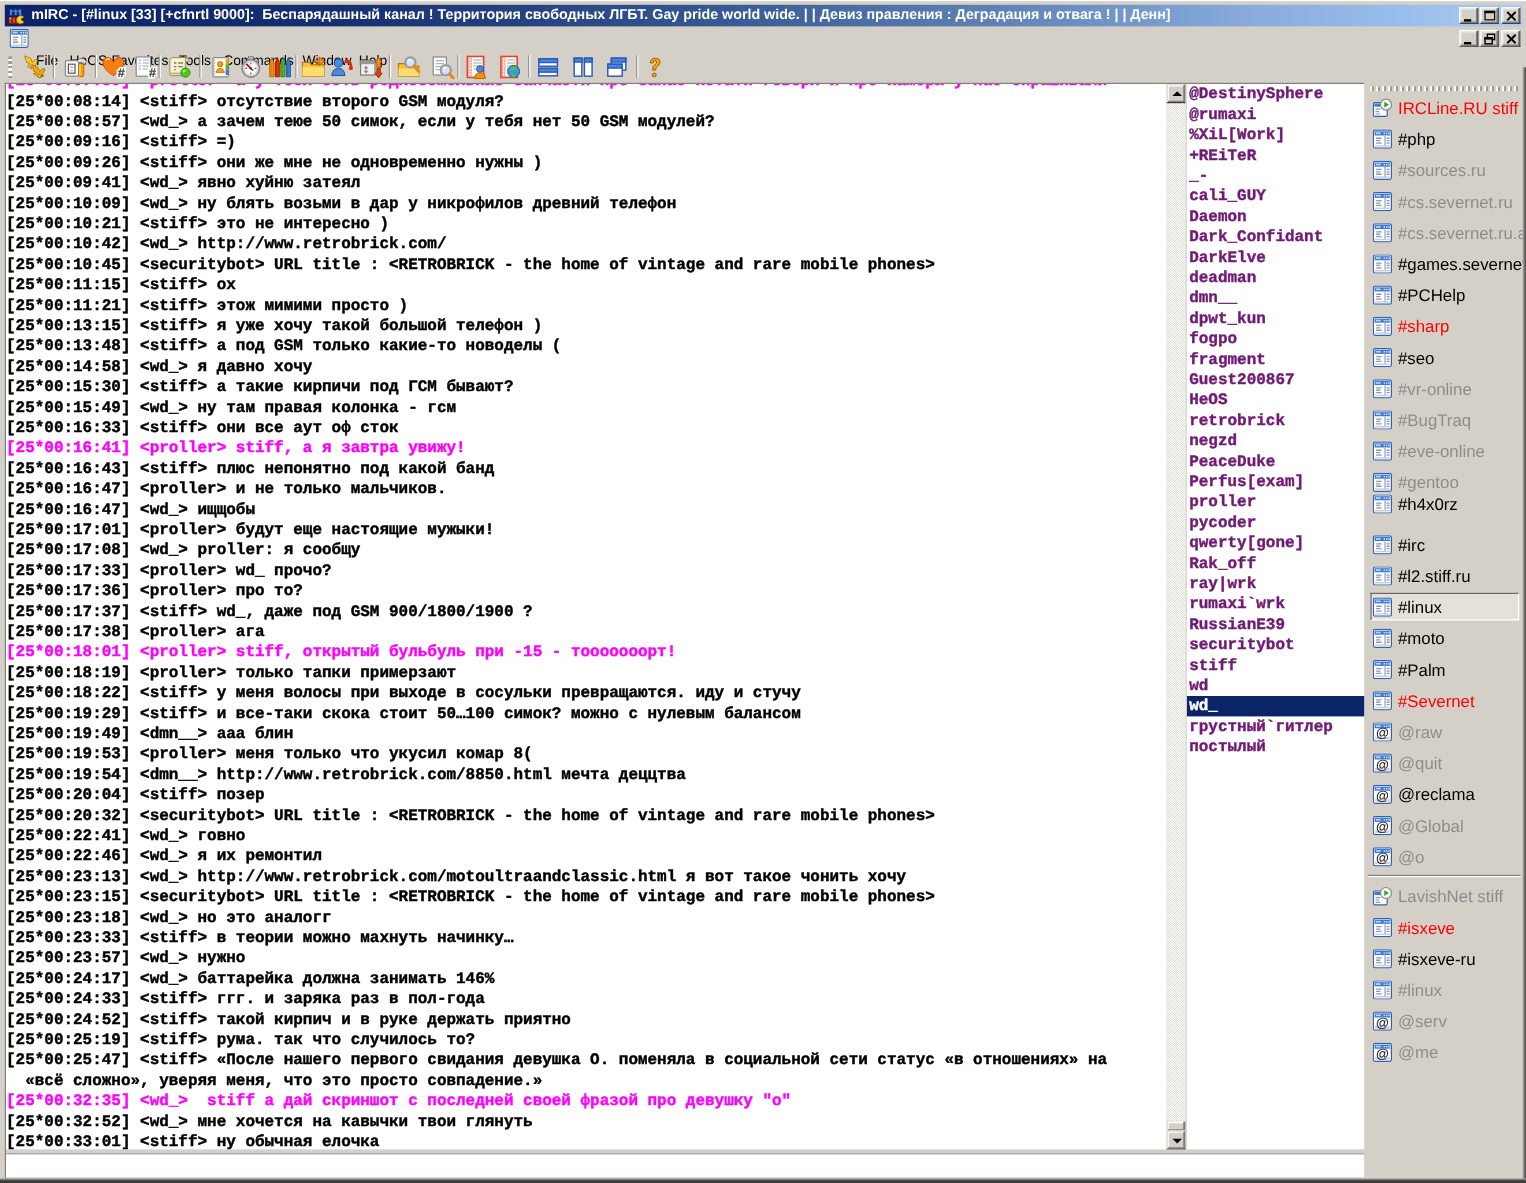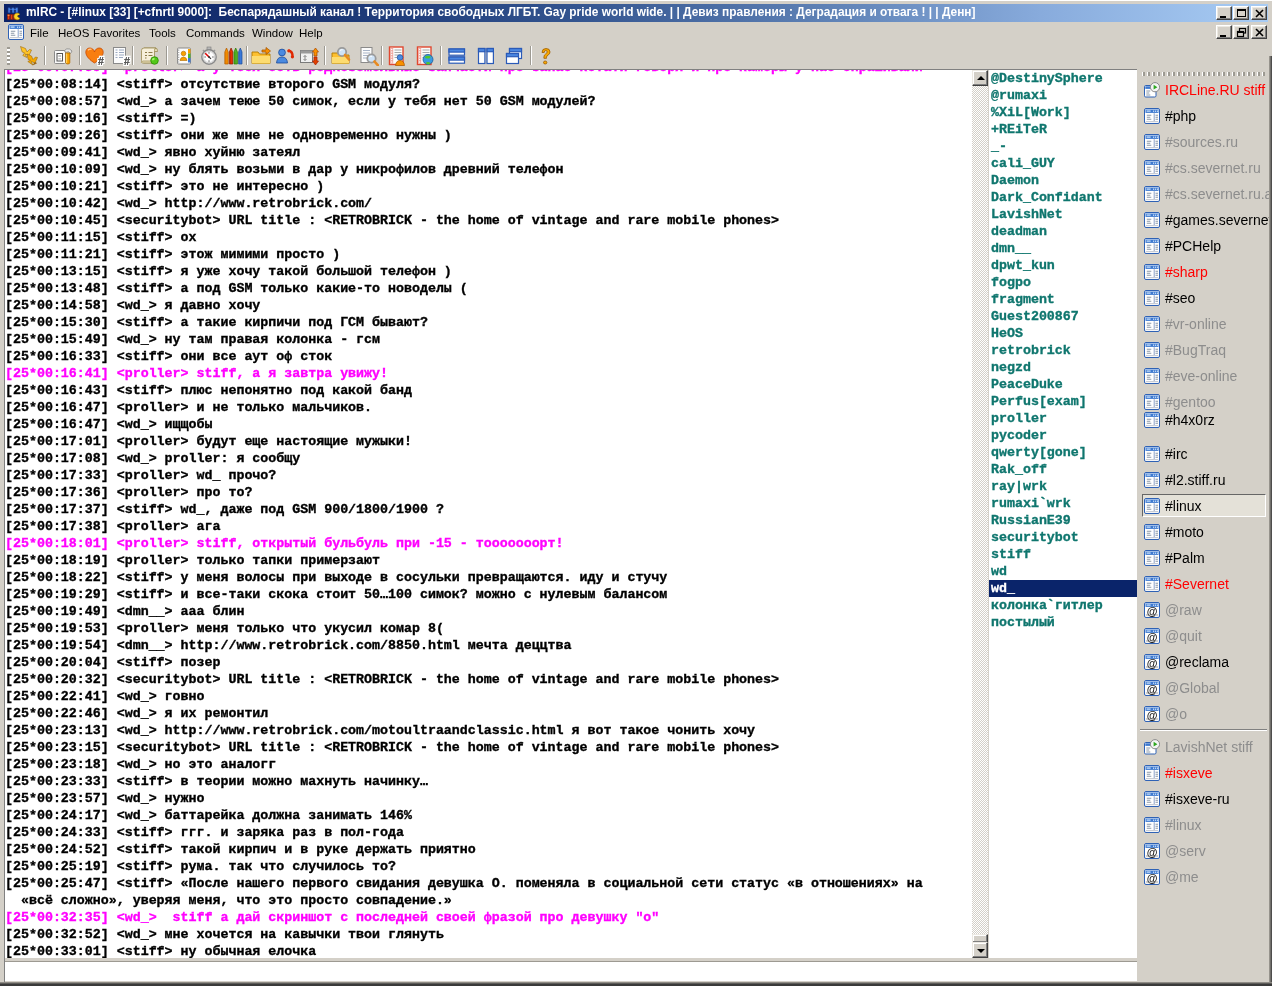--- a/index.html
+++ b/index.html
@@ -6,37 +6,37 @@
 .abs{position:absolute}
 .mono{font-family:"Liberation Mono",monospace;font-weight:bold;font-size:13.3px;line-height:17px;white-space:pre;color:#000;-webkit-text-stroke:0.35px currentColor;}
 .mag{color:#ff00ff}
 
 #topedge{left:0;top:0;width:1272px;height:1px;background:#ffffff}
 #titlebar{left:4px;top:4px;width:1264px;height:18px;background:linear-gradient(90deg,#0b2268 0%,#16306f 22%,#33548f 45%,#5e81b5 65%,#88abdc 82%,#a8ccf4 100%);}
 #titletext{left:26px;top:4px;color:#fff;font-weight:bold;font-size:11.9px;line-height:17px;white-space:pre;letter-spacing:0px}
 .wbtn{width:16px;height:14px;background:#d4d0c8;border:1px solid;border-color:#ffffff #404040 #404040 #ffffff;box-shadow:inset -1px -1px 0 #808080,inset 1px 1px 0 #ece9e2;}
 .wbtn svg{position:absolute;left:0;top:0}
 
-#menurow{left:0;top:22px;width:1268px;height:22px;padding-left:20px;}
+#menurow{left:0;top:40px;width:1268px;height:22px;padding-left:20px;}
 .menuitem{position:absolute;top:3px;font-size:11.5px;line-height:16px;color:#000}
 
 .tsep{top:46px;width:2px;height:19px;border-left:1px solid #9d9a92;border-right:1px solid #fff}
 
 #chanborder-top{left:4px;top:69px;width:1133px;height:1px;background:#808080}
 #chanborder-left{left:4px;top:69px;width:1px;height:913px;background:#808080}
 #chatarea{left:5px;top:70px;width:967px;height:888px;background:#fff;overflow:hidden}
 #chatlines{position:absolute;left:0px;top:-11.5px}
 
 #vscroll{left:972px;top:70px;width:16px;height:888px;background:#fff;background-image:linear-gradient(45deg,#d4d0c8 25%,transparent 25%,transparent 75%,#d4d0c8 75%),linear-gradient(45deg,#d4d0c8 25%,transparent 25%,transparent 75%,#d4d0c8 75%);background-size:2px 2px;background-position:0 0,1px 1px;}
 .sbtn{position:absolute;left:0;width:16px;height:16px;background:#d4d0c8;border:1px solid;border-color:#ece9e2 #404040 #404040 #ece9e2;box-shadow:inset -1px -1px 0 #808080,inset 1px 1px 0 #fff}
 .arrow{position:absolute;left:4px;width:0;height:0;border-left:4px solid transparent;border-right:4px solid transparent}
 #sthumb{position:absolute;left:0;top:864px;width:16px;height:9px;background:#d4d0c8;border:1px solid;border-color:#ece9e2 #404040 #404040 #ece9e2;box-shadow:inset -1px -1px 0 #808080,inset 1px 1px 0 #fff}
 
 #nicklist{left:988px;top:70px;width:149px;height:888px;background:#fff;border-left:1px solid #d4d0c8;overflow:hidden}
-.nick{position:absolute;left:2px;width:145px;height:17px;font-family:"Liberation Mono",monospace;font-weight:bold;font-size:13.3px;line-height:17px;white-space:pre;color:#0f766e;-webkit-text-stroke:0.35px currentColor}
+.nick{position:absolute;left:2px;width:145px;height:17px;font-family:"Liberation Mono",monospace;font-weight:bold;font-size:13.3px;line-height:17px;white-space:pre;color:#701a75;-webkit-text-stroke:0.35px currentColor}
 .nicksel{left:0;width:149px;padding-left:2px;background:#0a246a;color:#fff}
 
 #inputzone{left:5px;top:958px;width:1132px;height:24px;background:#d4d0c8}
 #inputbox{left:5px;top:961px;width:1132px;height:20px;background:#fff;border-top:1px solid #9d9a92}
 
 #switchbar{left:1137px;top:69px;width:132px;height:913px;background:#d4d0c8}
 #sbgrip{position:absolute;left:5px;top:3px;width:124px;height:4px;background:repeating-linear-gradient(90deg,#fff 0 1px,#9d9a92 1px 3px,#d4d0c8 3px 5px)}
 .sbrow{position:absolute;left:0;width:132px;height:26px}
 .sbrow svg{position:absolute;left:7px;top:5px}
 .sblabel{position:absolute;left:28px;top:7px;font-size:14px;line-height:13px;white-space:nowrap}
@@ -284,21 +284,21 @@
 </div>
 <div class="abs" id="nicklist">
 <div class="nick" style="top:0px">@DestinySphere</div>
 <div class="nick" style="top:17px">@rumaxi</div>
 <div class="nick" style="top:34px">%XiL[Work]</div>
 <div class="nick" style="top:51px">+REiTeR</div>
 <div class="nick" style="top:68px">_-</div>
 <div class="nick" style="top:85px">cali_GUY</div>
 <div class="nick" style="top:102px">Daemon</div>
 <div class="nick" style="top:119px">Dark_Confidant</div>
-<div class="nick" style="top:136px">LavishNet</div>
+<div class="nick" style="top:136px">DarkElve</div>
 <div class="nick" style="top:153px">deadman</div>
 <div class="nick" style="top:170px">dmn__</div>
 <div class="nick" style="top:187px">dpwt_kun</div>
 <div class="nick" style="top:204px">fogpo</div>
 <div class="nick" style="top:221px">fragment</div>
 <div class="nick" style="top:238px">Guest200867</div>
 <div class="nick" style="top:255px">HeOS</div>
 <div class="nick" style="top:272px">retrobrick</div>
 <div class="nick" style="top:289px">negzd</div>
 <div class="nick" style="top:306px">PeaceDuke</div>
@@ -307,21 +307,21 @@
 <div class="nick" style="top:357px">pycoder</div>
 <div class="nick" style="top:374px">qwerty[gone]</div>
 <div class="nick" style="top:391px">Rak_off</div>
 <div class="nick" style="top:408px">ray|wrk</div>
 <div class="nick" style="top:425px">rumaxi`wrk</div>
 <div class="nick" style="top:442px">RussianE39</div>
 <div class="nick" style="top:459px">securitybot</div>
 <div class="nick" style="top:476px">stiff</div>
 <div class="nick" style="top:493px">wd</div>
 <div class="nick nicksel" style="top:510px">wd_</div>
-<div class="nick" style="top:527px">колонка`гитлер</div>
+<div class="nick" style="top:527px">грустный`гитлер</div>
 <div class="nick" style="top:544px">постылый</div>
 </div>
 <div class="abs" id="inputzone"></div>
 <div class="abs" id="inputbox"></div>
 <div class="abs" id="switchbar">
 <div id="sbgrip"></div>
 <div id="sbsel" style="top:425px"></div>
 <div class="sbrow" style="top:8px">
       <svg width="16" height="16" viewBox="0 0 16 16" style="">
         <rect x="0.5" y="3.5" width="11.5" height="11.5" rx="1.2" fill="#fff" stroke="#2f62b5"></rect>

